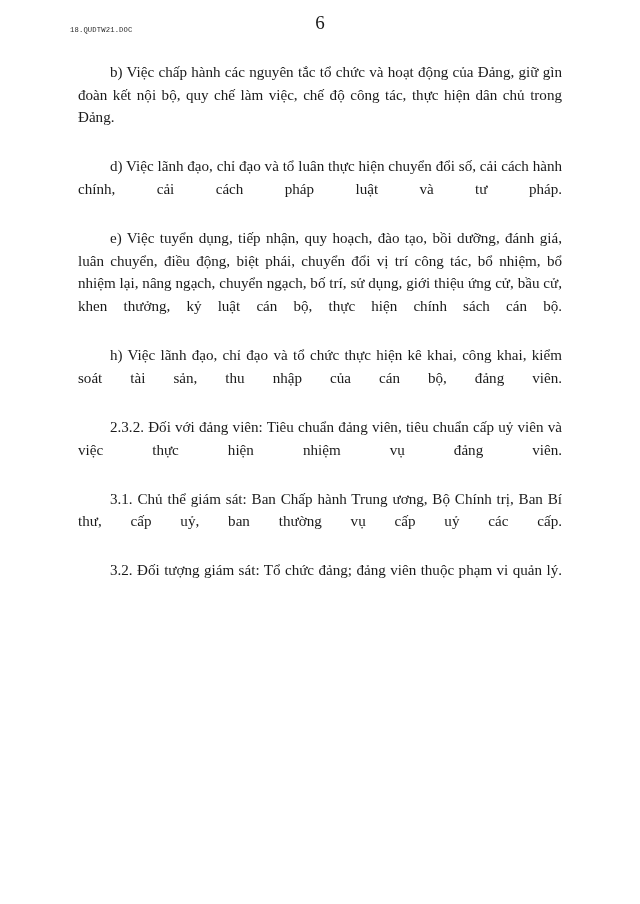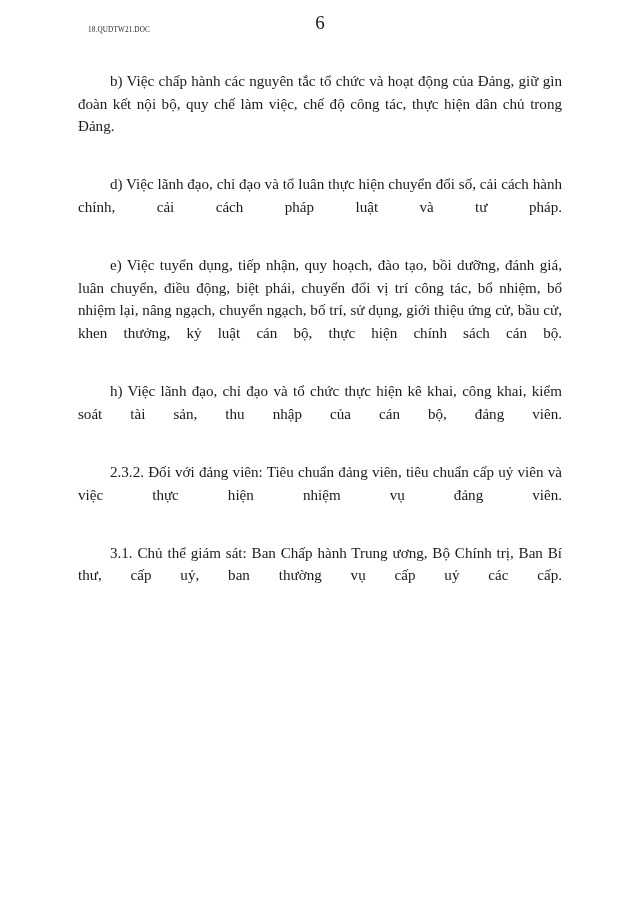--- a/index.html
+++ b/index.html
@@ -23,23 +23,23 @@
   }
   .header-bar {
     position: absolute;
     top: 26px;
     left: 0;
     width: 640px;
     height: 30px;
   }
   .doc-code {
     position: absolute;
-    left: 88px;
+    left: 70px;
     top: 0px;
-    font-family: Liberation Serif, serif;
+    font-family: Liberation Mono, monospace;
     font-size: 7.2px;
     letter-spacing: 0.15px;
     color: #2b2b2b;
     white-space: nowrap;
   }
   .page-number {
     position: absolute;
     left: 0;
     top: -14px;
     width: 640px;
@@ -58,21 +58,21 @@
     margin: 0 0 0 0;
     text-align: justify;
     text-justify: inter-word;
     text-indent: 32px;
     font-size: 15.1px;
     line-height: 22.6px;
     color: #1a1a1a;
     -webkit-font-smoothing: antialiased;
   }
   p.para.gap {
-    margin-top: 13px;
+    margin-top: 4px;
   }
   p.para:last-child {
     margin-bottom: 0;
   }
   
   p.para::after {
     content: "";
     display: inline-block;
     width: 100%;
   }
@@ -87,16 +87,17 @@
     <div class="page-number">6</div>
   </div>
 
   <div class="body-area">
     <p class="para gap">b) Việc chấp hành các nguyên tắc tổ chức và hoạt động của Đảng, giữ gìn đoàn kết nội bộ, quy chế làm việc, chế độ công tác, thực hiện dân chủ trong Đảng.</p>
     <p class="para gap">d) Việc lãnh đạo, chỉ đạo và tổ luân thực hiện chuyển đổi số, cải cách hành chính, cải cách pháp luật và tư pháp.</p>
     <p class="para gap">e) Việc tuyển dụng, tiếp nhận, quy hoạch, đào tạo, bồi dưỡng, đánh giá, luân chuyển, điều động, biệt phái, chuyển đổi vị trí công tác, bổ nhiệm, bổ nhiệm lại, nâng ngạch, chuyển ngạch, bố trí, sử dụng, giới thiệu ứng cử, bầu cử, khen thưởng, kỷ luật cán bộ, thực hiện chính sách cán bộ.</p>
     <p class="para gap">h) Việc lãnh đạo, chỉ đạo và tổ chức thực hiện kê khai, công khai, kiểm soát tài sản, thu nhập của cán bộ, đảng viên.</p>
     <p class="para gap">2.3.2. Đối với đảng viên: Tiêu chuẩn đảng viên, tiêu chuẩn cấp uỷ viên và việc thực hiện nhiệm vụ đảng viên.</p>
     <p class="para gap">3.1. Chủ thể giám sát: Ban Chấp hành Trung ương, Bộ Chính trị, Ban Bí thư, cấp uỷ, ban thường vụ cấp uỷ các cấp.</p>
+    <p class="para gap">3.2. Đối tượng giám sát: Tổ chức đảng; đảng viên thuộc phạm vi quản lý.</p>
 
   </div>
 
 </div>
 
 </body></html>

